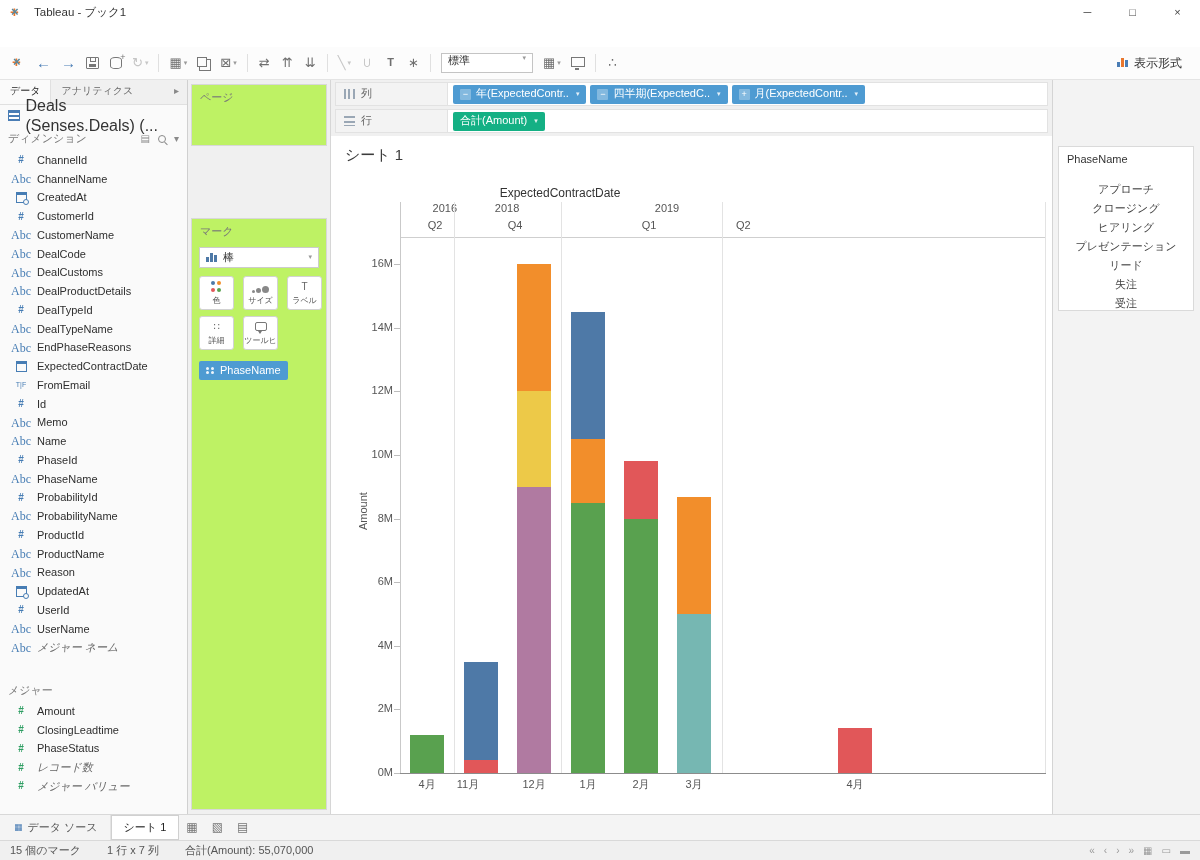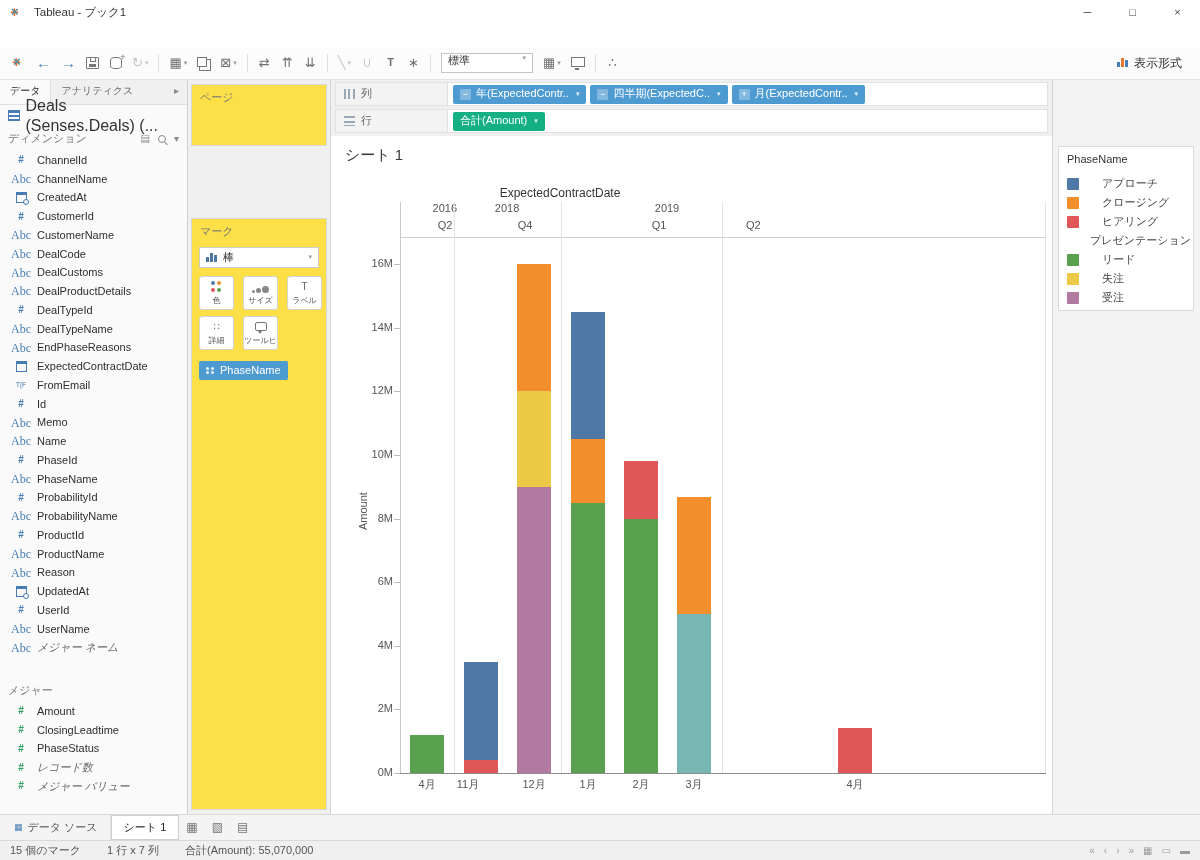--- a/index.html
+++ b/index.html
@@ -76,21 +76,21 @@
   .fi-abc{color:#477db4;font-size:12px;font-family:Liberation Serif, serif;}
   .fi-bool{color:#477db4;font-size:7px;}
   .fi-date,.fi-datetime{width:9px;height:7px;border:1px solid #477db4;border-top-width:3px;box-sizing:content-box;}
   .fi-datetime{position:relative;}
   .fi-datetime::after{content:'';position:absolute;right:-3px;bottom:-3px;width:4px;height:4px;border:1px solid #477db4;border-radius:50%;background:#fafafa;}
   .fname{font-size:11px;color:#2e2e2e;white-space:nowrap;}
   .fname.gen{font-style:italic;color:#666;}
 
   
   #midpanel{left:188px;top:80px;width:143px;height:734px;background:#f0f0f0;border-right:1px solid #d6d6d6;box-sizing:border-box;}
-  .card{position:absolute;left:3px;width:136px;background:#fde047;border:1px solid #d8d8d8;box-sizing:border-box;}
+  .card{position:absolute;left:3px;width:136px;background:#bef264;border:1px solid #d8d8d8;box-sizing:border-box;}
   #pagescard{top:4px;height:62px;}
   #filterscard{top:70px;height:64px;}
   #markscard{top:138px;height:592px;}
   .cardlabel{padding:6px 8px;font-size:11px;color:#787878;}
   #marktype{position:absolute;left:7px;top:28px;width:120px;height:21px;border:1px solid #ccc;background:#fff;display:flex;align-items:center;gap:6px;padding:0 6px;font-size:11px;color:#333;box-sizing:border-box;}
   #marktype .tcaret{margin-left:auto;}
   #markbuttons{position:absolute;left:7px;top:57px;width:126px;display:flex;flex-wrap:wrap;gap:6px 9px;}
   .markbtn{width:35px;height:34px;border:1px solid #d2d2d2;border-radius:3px;background:#fff;display:flex;flex-direction:column;align-items:center;justify-content:center;gap:3px;box-sizing:border-box;}
   .mbicon{height:12px;display:flex;align-items:center;justify-content:center;color:#666;font-size:10px;}
   .mb-color{display:grid;grid-template-columns:5px 5px;gap:1px;}
@@ -121,42 +121,42 @@
   .shelficon.cols{background:repeating-linear-gradient(90deg,#9aa7b5 0 2px,transparent 2px 4.5px);}
   .shelficon.rws{background:repeating-linear-gradient(180deg,#9aa7b5 0 2px,transparent 2px 4.5px);}
   .pillrow{display:flex;gap:4px;padding:0 5px;align-items:center;}
 
   
   #sheet{left:331px;top:136px;width:721px;height:678px;background:#fff;}
   #sheet > div{position:absolute;}
   #sheettitle{left:14px;top:10px;font-size:15px;color:#3b3b3b;}
   #charttitle{left:69px;top:50px;width:320px;text-align:center;font-size:12px;color:#333;}
   #yearrow{left:69px;top:66px;width:646px;height:17px;}
-  #quarterrow{left:87px;top:83px;width:628px;height:17px;}
+  #quarterrow{left:77px;top:83px;width:628px;height:17px;}
   #headerline{left:69px;top:101px;width:646px;height:1px;background:#cfcfcf;}
   #dividers{left:0;top:66px;width:721px;height:571px;}
   .vdivider{position:absolute;top:0;height:571px;width:1px;background:#e3e3e3;}
   #yaxisline{left:69px;top:66px;width:1px;height:571px;background:#c9c9c9;}
   #rightborder{left:714px;top:66px;width:1px;height:571px;background:#e3e3e3;}
   #ylabels{left:16px;top:102px;width:46px;height:535px;}
   .ytick{position:absolute;right:0;width:46px;text-align:right;font-size:11px;color:#555;}
   #ytickmarks{left:63px;top:102px;}
   .ymark{position:absolute;width:6px;height:1px;background:#bdbdbd;}
   #amountlabel{left:26px;top:394px;transform:rotate(-90deg);transform-origin:left top;font-size:11px;color:#555;}
   #plot{left:69px;top:102px;width:646px;height:535px;border-bottom:1px solid #8c8c8c;box-sizing:content-box;}
   .bar{position:absolute;bottom:0;}
   .seg{position:absolute;left:0;width:100%;}
   #monthrow{left:69px;top:642px;width:646px;height:16px;}
   .axis-header{position:absolute;width:60px;text-align:center;font-size:11px;color:#555;white-space:nowrap;}
 
   
   #rightpanel{left:1052px;top:80px;width:148px;height:734px;background:#f3f3f3;border-left:1px solid #d4d4d4;box-sizing:border-box;}
   #legendcard{position:absolute;left:5px;top:66px;width:136px;background:#fff;border:1px solid #dadada;padding-bottom:6px;box-sizing:border-box;}
   .legend-header{padding:6px 8px 5px;font-size:11px;color:#333;}
-  .legend-item{display:flex;align-items:flex-end;gap:23px;height:19px;padding:0 8px;}
+  .legend-item{display:flex;align-items:center;gap:12px;height:19px;padding:0 8px;flex-direction:column;}
   .chip{width:12px;height:12px;border-radius:1px;display:inline-block;}
   .legend-label{font-size:11px;color:#444;white-space:nowrap;}
 
   
   #bottomtabs{left:0;top:814px;width:1200px;height:26px;background:#f4f4f4;border-top:1px solid #d8d8d8;display:flex;align-items:stretch;padding-left:2px;box-sizing:border-box;}
   .btab{display:flex;align-items:center;gap:5px;padding:0 12px;font-size:11px;color:#555;border-right:1px solid #e3e3e3;}
   .btab.active{background:#fff;color:#222;border:1px solid #d0d0d0;}
   .dsicon{color:#4a7db5;font-size:9px;}
   .newbtn{display:flex;align-items:center;padding:0 7px;color:#777;font-size:12px;}
 

